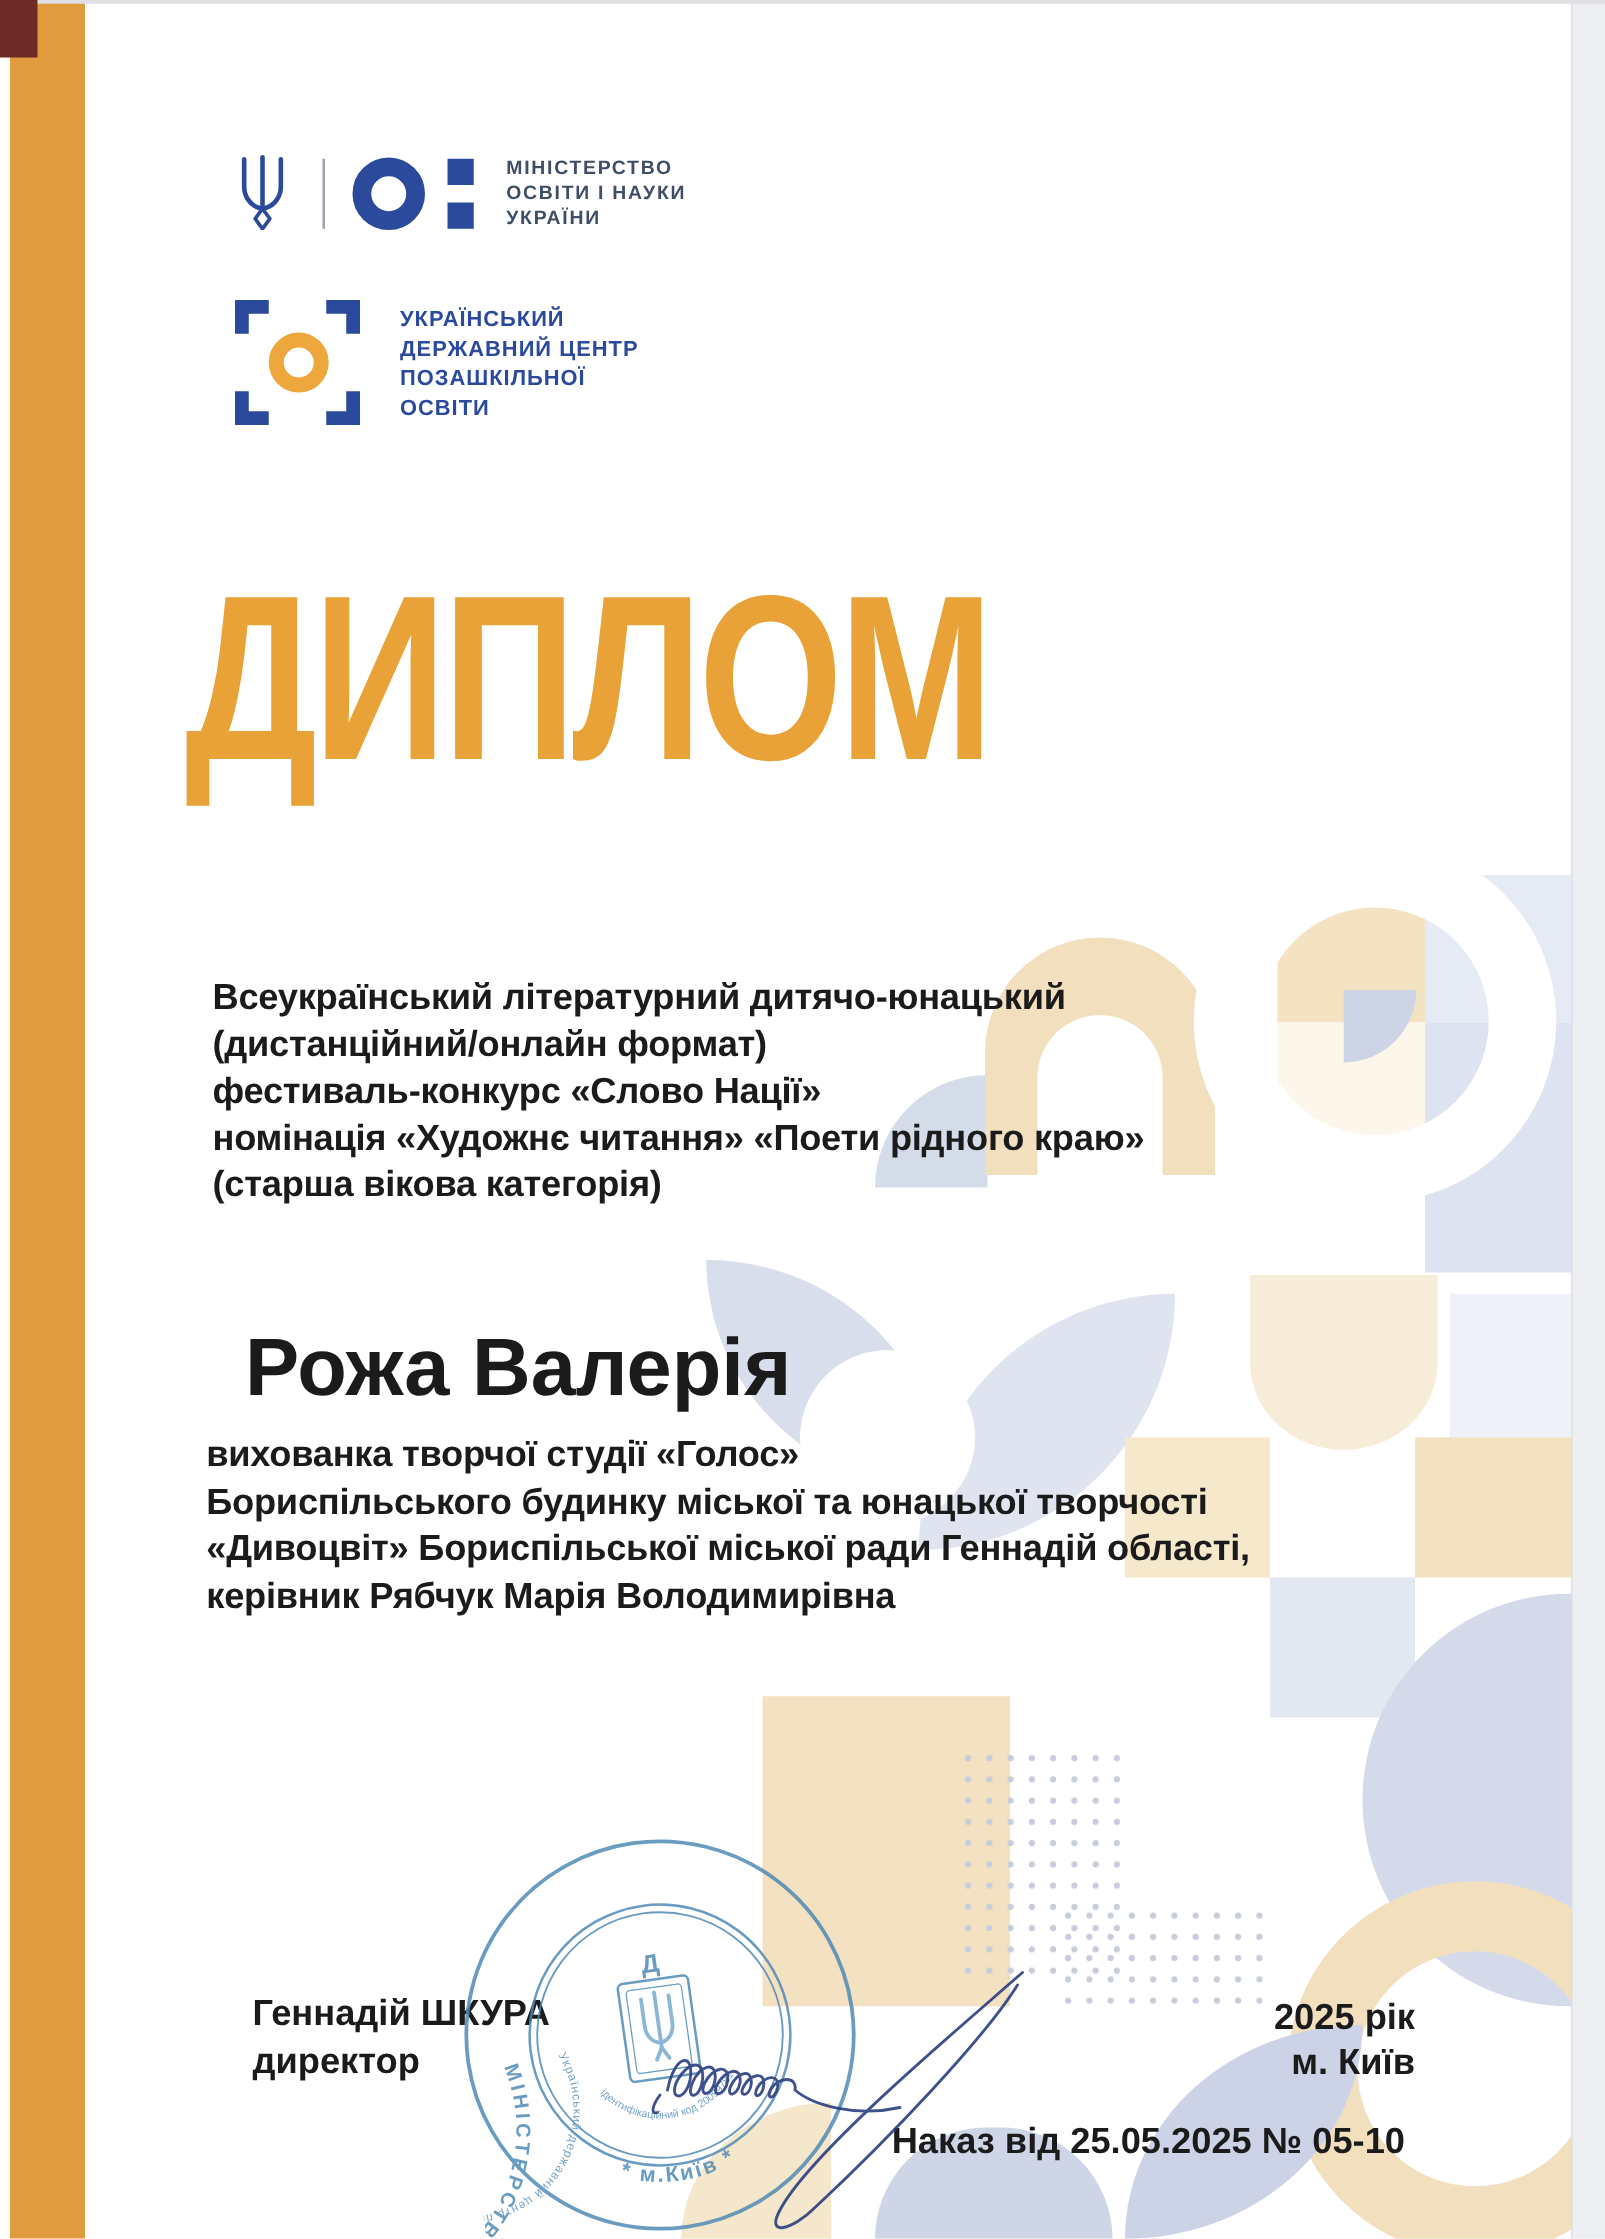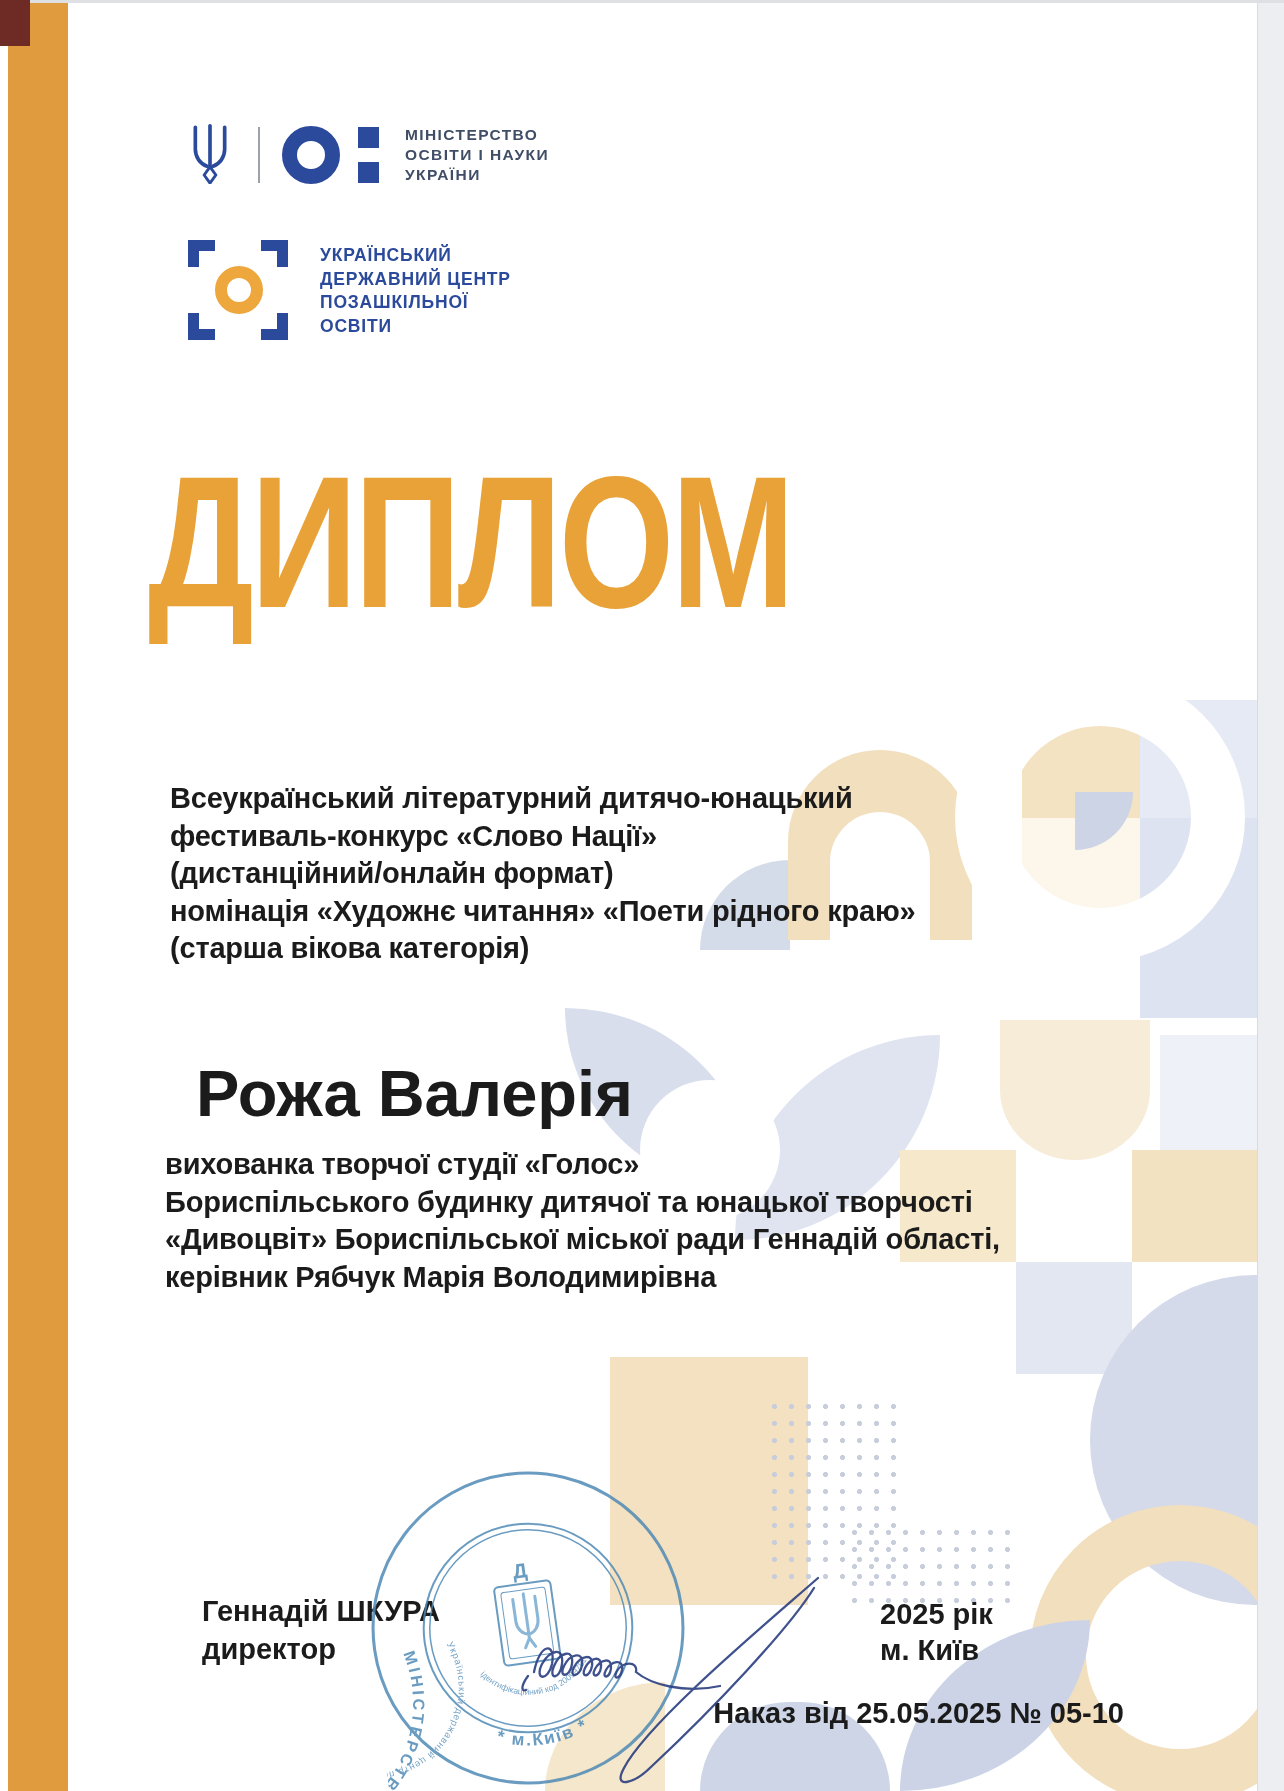--- a/index.html
+++ b/index.html
@@ -39,21 +39,21 @@
 
   
   #title{left:148px;top:448px;z-index:2;font-size:188px;font-weight:bold;color:#e8a238;
          letter-spacing:-4px;line-height:1;transform:scaleX(0.79);transform-origin:left top;white-space:nowrap;}
   #place{left:198px;top:688px;z-index:2;font-size:46px;font-weight:bold;letter-spacing:0.5px;}
   .para{z-index:2;font-size:29px;font-weight:bold;line-height:37.5px;letter-spacing:-0.2px;white-space:nowrap;}
   #event{left:170px;top:780px;}
   #recipient{left:196px;top:1056px;z-index:2;font-size:65px;font-weight:bold;}
   #affiliation{left:165px;top:1146px;}
   #signatory{left:202px;top:1592px;z-index:2;font-size:29px;font-weight:bold;line-height:38px;}
-  #year-city{left:880px;top:1596px;width:252px;z-index:2;font-size:29px;font-weight:bold;line-height:36px;}
+  #year-city{left:880px;top:1596px;width:252px;z-index:2;font-size:29px;font-weight:bold;line-height:36px;text-align:right;}
   #order-line{left:640px;top:1697px;width:484px;z-index:2;font-size:29px;font-weight:bold;text-align:right;}
 
   
   #stamp{left:368px;top:1468px;width:320px;height:320px;z-index:5;opacity:0.84;transform:rotate(-8deg);}
   #signature{left:498px;top:1572px;width:345px;height:218px;z-index:6;}
 </style>
 </head>
 <body>
 
 <div id="page">
@@ -136,31 +136,31 @@
       <div>ДЕРЖАВНИЙ ЦЕНТР</div>
       <div>ПОЗАШКІЛЬНОЇ</div>
       <div>ОСВІТИ</div>
     </div>
   </div>
 
   <div id="title" class="abs">ДИПЛОМ</div>
 
   <div id="event" class="abs para">
     <div>Всеукраїнський літературний дитячо-юнацький</div>
+    <div>(дистанційний/онлайн формат)</div>
     <div>фестиваль-конкурс «Слово Нації»</div>
-    <div>(дистанційний/онлайн формат)</div>
     <div>номінація «Художнє читання» «Поети рідного краю»</div>
     <div>(старша вікова категорія)</div>
   </div>
 
   <div id="recipient" class="abs">Рожа Валерія</div>
 
   <div id="affiliation" class="abs para">
     <div>вихованка творчої студії «Голос»</div>
-    <div>Бориспільського будинку дитячої та юнацької творчості</div>
+    <div>Бориспільського будинку міської та юнацької творчості</div>
     <div>«Дивоцвіт» Бориспільської міської ради Геннадій області,</div>
     <div>керівник Рябчук Марія Володимирівна</div>
   </div>
 
   <div id="signatory" class="abs">
     <div>Геннадій ШКУРА</div>
     <div>директор</div>
   </div>
 
   <div id="year-city" class="abs">

